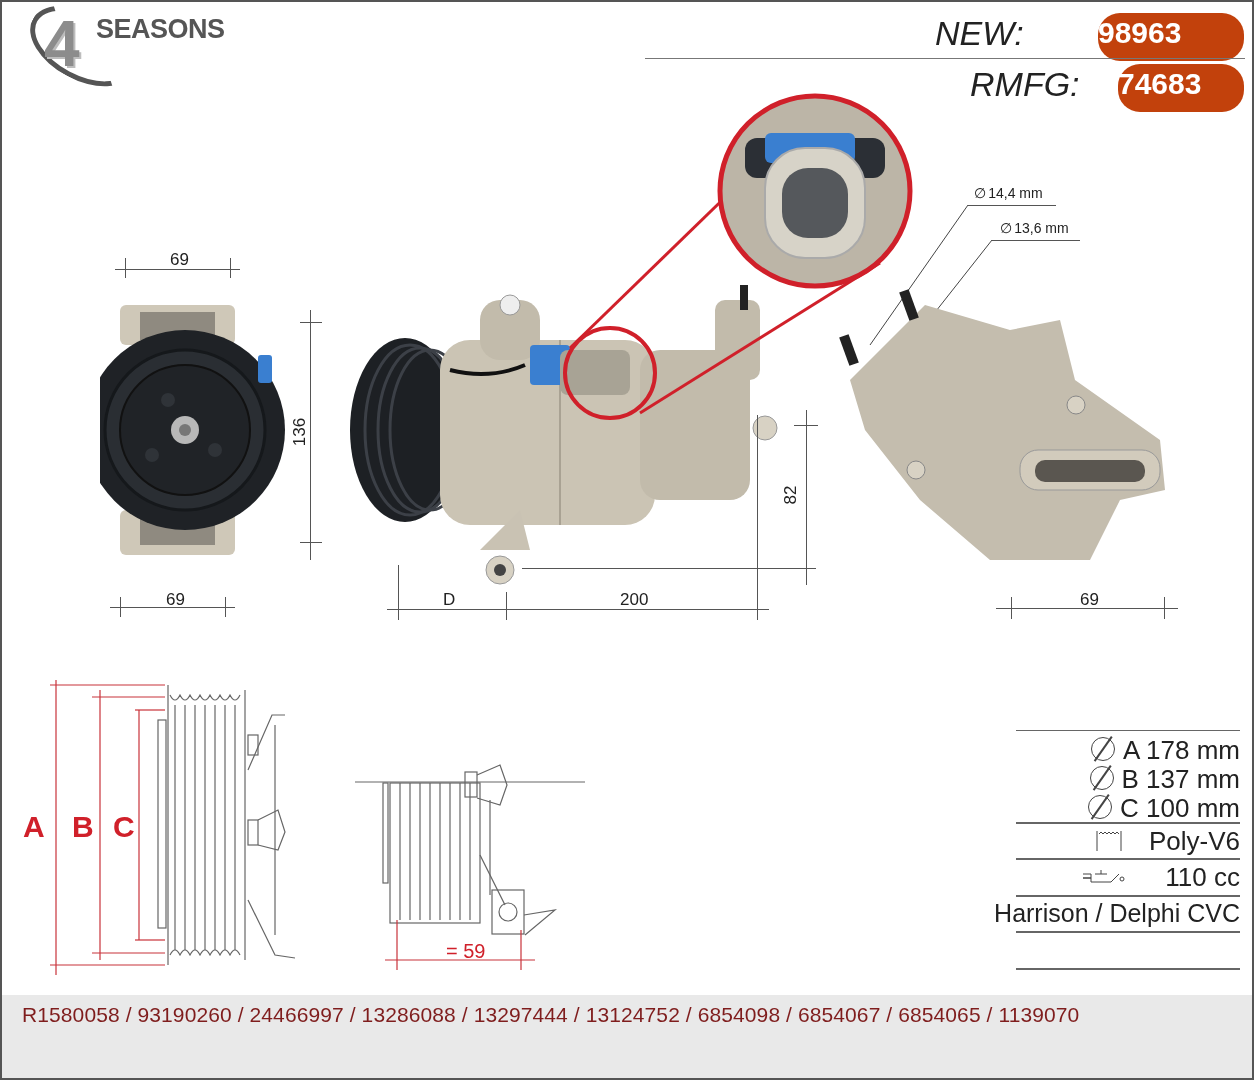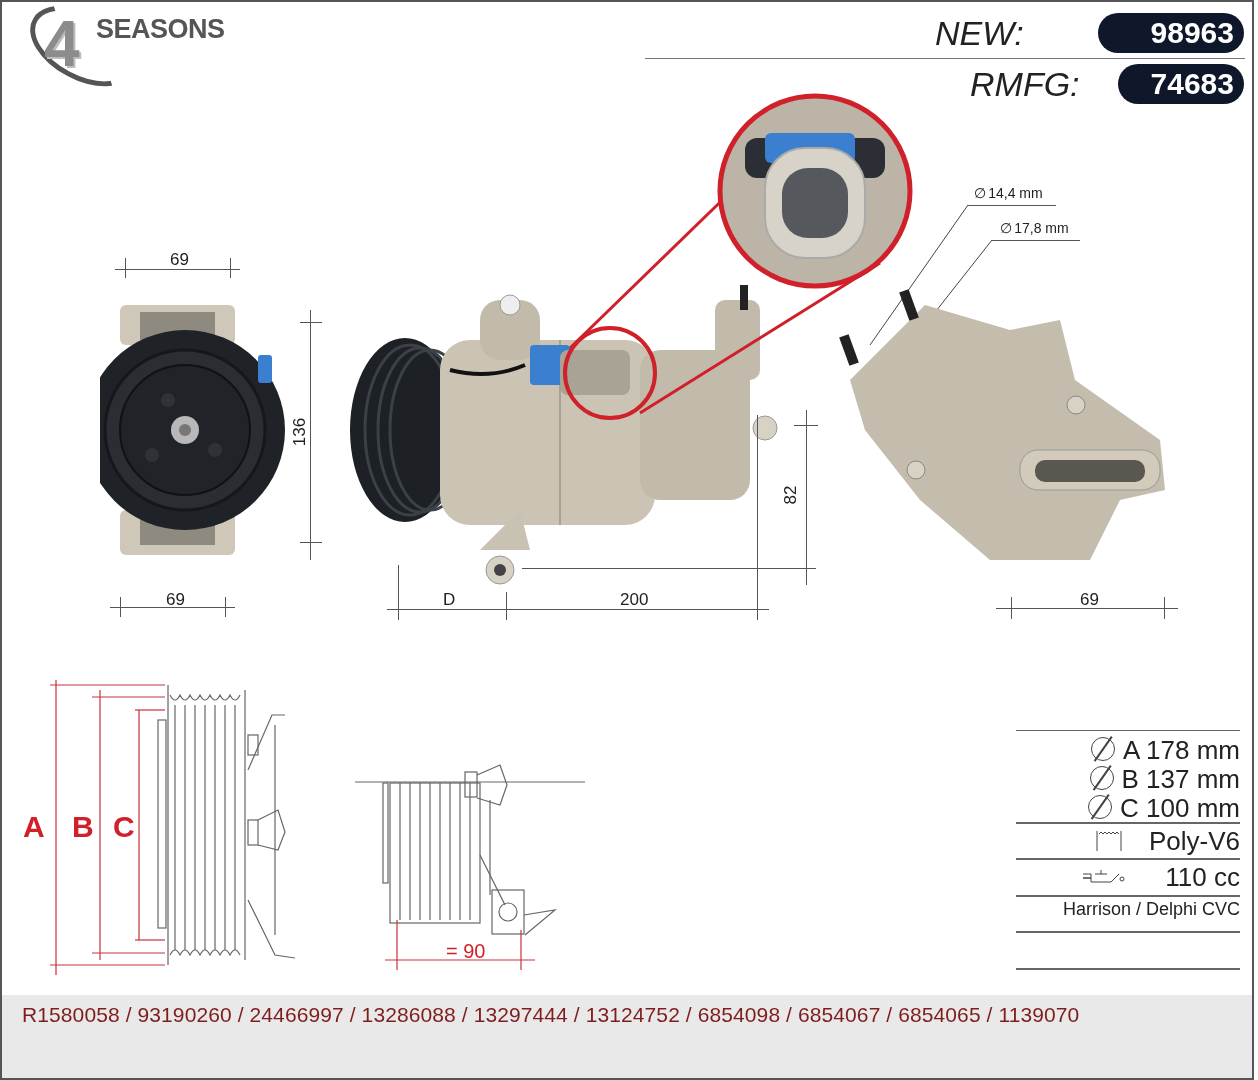--- a/index.html
+++ b/index.html
@@ -5,21 +5,21 @@
   html, body { margin:0; padding:0; background:#ffffff; }
   body { width:1258px; height:1080px; position:relative; overflow:hidden; font-family:"Liberation Sans", sans-serif; color:#222; }
   .frame { position:absolute; left:0; top:0; width:1250px; height:1076px; border:2px solid #555; border-right-width:2px; box-sizing:content-box; }
   .abs { position:absolute; }
   
   .logo-text { position:absolute; left:96px; top:14px; font-weight:bold; font-size:27px; color:#555; letter-spacing:-0.5px; }
   .logo-four { position:absolute; left:44px; top:14px; font-weight:bold; font-size:64px; color:#8c8c8c; line-height:60px; text-shadow:2px 2px 0 #bdbdbd; }
   .logo-ring { position:absolute; left:26px; top:12px; width:104px; height:58px; border:5px solid #555; border-radius:50%; transform:rotate(28deg); border-top-color:transparent; border-right-color:transparent; }
   
   .code-label { position:absolute; font-style:italic; font-size:34px; color:#222; }
-  .pill { position:absolute; background:#0f172a; color:#fff; font-weight:bold; font-size:30px; border-radius:22px; text-align:right; padding-right:10px; box-sizing:border-box; line-height:40px; height:40px; }
+  .pill { position:absolute; background:#c2410c; color:#fff; font-weight:bold; font-size:30px; border-radius:22px; padding-right:10px; box-sizing:border-box; line-height:40px; height:48px; }
   .hline { position:absolute; height:1px; background:#555; }
   .vline { position:absolute; width:1px; background:#555; }
   .dim-text { position:absolute; font-size:17px; color:#222; }
   .red { color:#d0202a; }
   
   .spec-row { position:absolute; right:18px; font-size:26px; color:#222; text-align:right; white-space:nowrap; }
   .spec-sep { position:absolute; left:1016px; width:224px; height:2px; background:#666; }
   .phi { display:inline-block; width:22px; height:22px; border:1.5px solid #444; border-radius:50%; position:relative; vertical-align:-2px; margin-right:8px; }
   .phi:after { content:""; position:absolute; left:-4px; top:10px; width:30px; height:1.5px; background:#444; transform:rotate(-55deg); }
   .footer { position:absolute; left:2px; top:995px; width:1250px; height:83px; background:#e9e9e9; }
@@ -121,21 +121,21 @@
 
   <div class="hline" style="left:522px; top:568px; width:294px;"></div>
   <div class="vline" style="left:806px; top:410px; height:175px;"></div>
   <div class="hline" style="left:794px; top:425px; width:24px;"></div>
   <div class="dim-text" style="left:782px; top:485px; transform:rotate(-90deg);">82</div>
 </div>
 
 <div>
   <span class="dim-text" style="left:974px; top:185px; font-size:14px;"><span style="margin-right:2px;">∅</span><span>14,4 mm</span></span>
   <div class="hline" style="left:968px; top:205px; width:88px;"></div>
-  <span class="dim-text" style="left:1000px; top:220px; font-size:14px;"><span style="margin-right:2px;">∅</span><span>17,8 mm</span></span>
+  <span class="dim-text" style="left:1000px; top:220px; font-size:14px;"><span style="margin-right:2px;">∅</span><span>13,6 mm</span></span>
   <div class="hline" style="left:992px; top:240px; width:88px;"></div>
   <svg class="photo" style="left:830px; top:200px;" width="360" height="380">
     <line x1="138" y1="5" x2="40" y2="145" stroke="#444" stroke-width="1"></line>
     <line x1="162" y1="40" x2="95" y2="125" stroke="#444" stroke-width="1"></line>
     <path d="M20 180 L95 105 L180 130 L230 120 L245 180 L330 240 L335 290 L290 300 L260 360 L160 360 L90 300 L35 230 Z" fill="#c4bdae"></path>
     <rect x="190" y="250" width="140" height="40" rx="18" fill="#d2cbbc" stroke="#999"></rect>
     <rect x="205" y="260" width="110" height="22" rx="10" fill="#5a5650"></rect>
     <rect x="14" y="135" width="10" height="30" fill="#222" transform="rotate(-20 19 150)"></rect>
     <rect x="74" y="90" width="10" height="30" fill="#222" transform="rotate(-20 79 105)"></rect>
     <circle cx="246" cy="205" r="9" fill="#d8d2c4" stroke="#888"></circle>
@@ -207,21 +207,21 @@
       <rect x="137" y="140" width="32" height="44"></rect>
       <circle cx="153" cy="162" r="9"></circle>
       <path d="M169 165 L200 160 L170 185"></path>
     </g>
     <g stroke="#c8323a" stroke-width="1.2">
       <line x1="42" y1="170" x2="42" y2="225"></line>
       <line x1="166" y1="180" x2="166" y2="225"></line>
       <line x1="30" y1="210" x2="180" y2="210"></line>
     </g>
   </svg>
-  <div class="abs red" style="left:446px; top:940px; font-size:20px;">= 90</div>
+  <div class="abs red" style="left:446px; top:940px; font-size:20px;">= 59</div>
 </div>
 
 <div>
   <div class="spec-sep" style="top:730px; height:1px;"></div>
   <div class="spec-row" style="top:735px;"><span class="phi"></span><span>A 178 mm</span></div>
   <div class="spec-row" style="top:764px;"><span class="phi"></span><span>B 137 mm</span></div>
   <div class="spec-row" style="top:793px;"><span class="phi"></span><span>C 100 mm</span></div>
   <div class="spec-sep" style="top:822px; height:1.5px;"></div>
   <div class="spec-row" style="top:826px;">
     <svg width="28" height="24" style="vertical-align:-3px; margin-right:26px;">
@@ -229,20 +229,20 @@
       </svg><span>Poly-V6</span>
   </div>
   <div class="spec-sep" style="top:858px; height:1.5px;"></div>
   <div class="spec-row" style="top:862px;">
     <svg width="44" height="22" style="vertical-align:-2px; margin-right:40px;">
         <path d="M2 8 L10 8 L10 16 L30 16 L38 8 M14 8 L26 8 M20 4 L20 8 M10 12 L2 12 Z" stroke="#444" fill="none" stroke-width="1"></path>
         <circle cx="41" cy="13" r="2" stroke="#444" fill="none"></circle>
       </svg><span>110 cc</span>
   </div>
   <div class="spec-sep" style="top:895px; height:1.5px;"></div>
-  <div class="spec-row" style="top:899px; font-size:18px;">Harrison / Delphi CVC</div>
+  <div class="spec-row" style="top:899px; font-size:25px;">Harrison / Delphi CVC</div>
   <div class="spec-sep" style="top:931px; height:1.5px;"></div>
   <div class="spec-sep" style="top:968px; height:1.5px;"></div>
 </div>
 
 <div class="footer">
   <div class="footer-text">R1580058 / 93190260 / 24466997 / 13286088 / 13297444 / 13124752 / 6854098 / 6854067 / 6854065 / 1139070</div>
 </div>
 
 </body></html>

